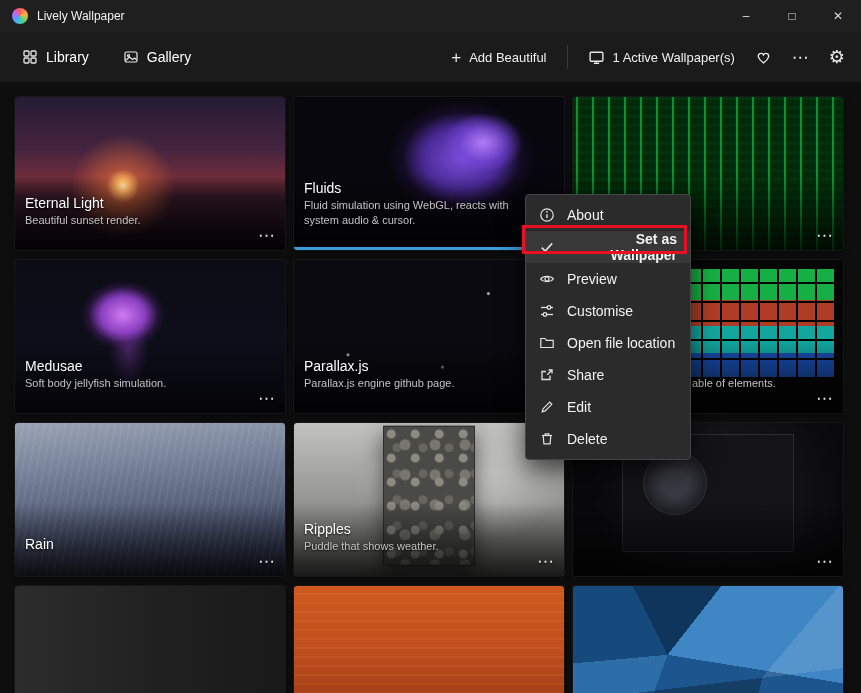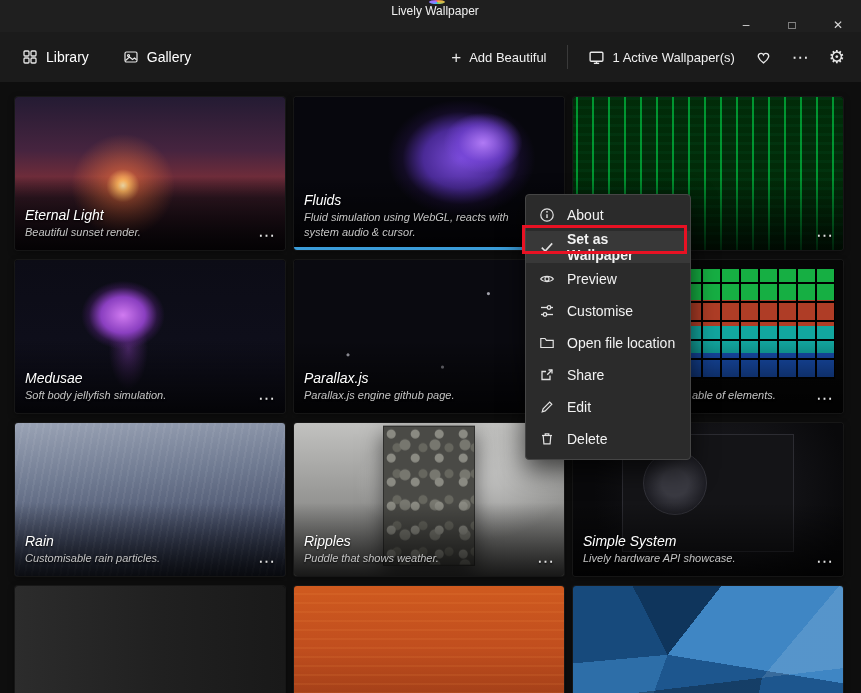--- a/index.html
+++ b/index.html
@@ -1,20 +1,20 @@
 <!DOCTYPE html>
 <html><head>
 <meta charset="utf-8">
 <style>
   * { margin:0; padding:0; box-sizing:border-box; }
   body { background:#000; font-family:"Liberation Sans", sans-serif; }
   .app { position:relative; width:861px; height:693px; background:#0e0e0e; overflow:hidden; color:#fff; }
 
   
-  .titlebar { height:32px; background:#1f1f1f; display:flex; align-items:center;flex-direction:column; }
+  .titlebar { height:32px; background:#1f1f1f; display:flex; align-items:center; }
   .logo { width:16px; height:16px; border-radius:50%; margin-left:12px;
           background:conic-gradient(#ff5a5a,#ffb13d,#57d674,#3db3ff,#b06aff,#ff5a5a); }
   .win-title { margin-left:9px; font-size:12px; color:#f0f0f0; }
   .win-controls { margin-left:auto; display:flex; height:100%; }
   .win-btn { width:46px; height:100%; display:flex; align-items:center; justify-content:center;
              color:#d8d8d8; font-size:12px; cursor:default; }
 
   
   .toolbar { height:50px; background:#1b1b1b; display:flex; align-items:center; padding:0 16px; }
   .tab { display:flex; align-items:center; gap:8px; font-size:14px; color:#ffffff; padding:8px 6px; margin-right:22px; }
@@ -28,21 +28,21 @@
   .gear { font-size:18px; }
 
   
   .content { position:absolute; top:82px; left:0; right:0; bottom:0; background:#0e0e0e;
              padding:15px; display:grid; grid-template-columns:repeat(3,270px); grid-template-rows:repeat(4,153px);
              gap:10px 9px; overflow:hidden; }
   .card { position:relative; border-radius:3px; overflow:hidden; background:#000;
           box-shadow:0 0 0 1px rgba(255,255,255,0.05), 0 2px 6px rgba(0,0,0,0.5); }
   .thumb { position:absolute; inset:0; }
   .shade { position:absolute; inset:0; background:linear-gradient(180deg, transparent 52%, rgba(0,0,0,0.78) 100%); }
-  .card-text { position:absolute; left:10px; right:38px; bottom:10px;font-style:italic; }
+  .card-text { position:absolute; left:10px; right:38px; bottom:22px; }
   .card-text.offset { left:119px; }
   .card-title { font-size:14px; color:#ffffff; text-shadow:0 1px 2px rgba(0,0,0,0.9); margin-bottom:2px; }
   .card-sub { font-size:11px; color:#c4c4c4; line-height:1.35; text-shadow:0 1px 2px rgba(0,0,0,0.9); }
   .card-more { position:absolute; right:9px; bottom:4px; font-size:17px; letter-spacing:1px;
                color:#e4e4e4; text-shadow:0 1px 2px #000; }
   .active-bar { position:absolute; left:0; right:0; bottom:0; height:3px; background:#3b9dd9; z-index:3; }
 
   
   .t-sunset { background:
       radial-gradient(circle at 40% 58%, #ffe7b0 0%, #ffb45e 3%, rgba(233,110,60,0.55) 9%, rgba(150,50,50,0) 28%),
@@ -93,21 +93,21 @@
       linear-gradient(180deg,#cf5a1f 0%,#c14e1e 40%,#9c3c17 80%,#7e2f12 100%); }
   .t-poly { background:
       conic-gradient(from 40deg at 70% 60%, rgba(255,255,255,0.12) 0 12%, transparent 12% 42%, rgba(0,0,0,0.28) 42% 62%, transparent 62%),
       conic-gradient(from 200deg at 35% 45%, #2d6ea8 0 18%, #174a7c 18% 37%, #0f355c 37% 55%, #3f86c4 55% 72%, #1d568e 72% 100%); }
 
   
   .menu { position:absolute; left:525px; top:194px; width:166px; background:#2b2b2b;
           border:1px solid #454545; border-radius:4px; padding:4px 0; z-index:10;
           box-shadow:0 10px 26px rgba(0,0,0,0.65); }
   .menu-item { height:32px; display:flex; align-items:center; gap:12px; padding:0 13px;
-               font-size:14px; color:#f2f2f2; }
+               font-size:14px; color:#f2f2f2;text-align:right; }
   .menu-item.hl { background:#383838;font-weight:bold; }
   .menu-item svg { width:16px; height:16px; color:#e2e2e2; flex:0 0 auto; }
   .red-box { position:absolute; left:522px; top:225px; width:165px; height:29px;
              border:3px solid #e81123; z-index:20; pointer-events:none; }
 </style>
 </head>
 <body>
 
 <div class="app">
 
@@ -222,21 +222,20 @@
         <div class="card-sub">able of elements.</div>
       </div>
       <div class="card-more">⋯</div>
     </div>
 
     <div class="card">
       <div class="thumb t-rain"></div>
       <div class="shade"></div>
       <div class="card-text">
         <div class="card-title">Rain</div>
-        <div class="card-sub">Customisable rain particles.</div>
       </div>
       <div class="card-more">⋯</div>
     </div>
 
     <div class="card">
       <div class="thumb t-ripples">
           <div class="pebbles"></div>
         </div>
       <div class="shade"></div>
       <div class="card-text">
@@ -244,24 +243,20 @@
         <div class="card-sub">Puddle that shows weather.</div>
       </div>
       <div class="card-more">⋯</div>
     </div>
 
     <div class="card">
       <div class="thumb t-system">
           <div class="mobo"></div>
         </div>
       <div class="shade"></div>
-      <div class="card-text">
-        <div class="card-title">Simple System</div>
-        <div class="card-sub">Lively hardware API showcase.</div>
-      </div>
       <div class="card-more">⋯</div>
     </div>
 
     <div class="card">
       <div class="thumb t-dark"></div>
     </div>
     <div class="card">
       <div class="thumb t-orange"></div>
     </div>
     <div class="card">

